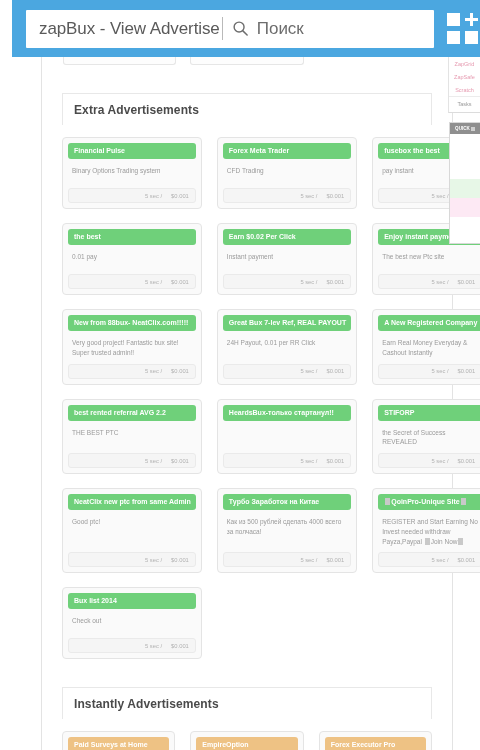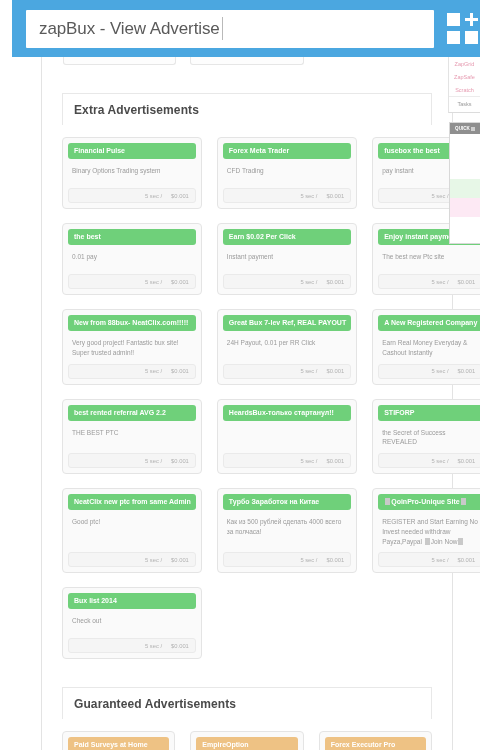--- a/index.html
+++ b/index.html
@@ -203,20 +203,27 @@
   .quick-row.pink  { background: #fde9f4; }
   .quick-row.tall  { height: 26px; }
 </style>
 </head>
 <body>
 
 <div class="chrome">
   <div class="omnibox">
     <div class="omnibox-title">zapBux - View Advertise</div>
     <div class="caret"></div>
+    <div class="search-zone">
+      <svg class="search-glyph" viewBox="0 0 24 24">
+        <circle cx="10" cy="10" r="7" fill="none" stroke="#6d6d6d" stroke-width="2"></circle>
+        <line x1="15" y1="15" x2="22" y2="22" stroke="#6d6d6d" stroke-width="2"></line>
+      </svg>
+      <span class="search-label">Поиск</span>
+    </div>
   </div>
   <div class="tabs-btn">
     <span></span>
     <span class="plus"></span>
     <span></span>
     <span></span>
   </div>
 </div>
 
 <div class="page">
@@ -354,21 +361,21 @@
           </div>
           <div class="ad-card">
             <div class="ad-title green">Bux list 2014</div>
             <div class="ad-desc">Check out</div>
             <div class="ad-foot">
               <span>5 sec /</span>
               <span>$0.001</span>
             </div>
           </div>
         </div>
-        <div class="section-head">Guaranteed Advertisements</div>
+        <div class="section-head">Instantly Advertisements</div>
         <div class="grid">
           <div class="ad-card guaranteed">
             <div class="ad-title orange">Paid Surveys at Home</div>
           </div>
           <div class="ad-card guaranteed">
             <div class="ad-title orange">EmpireOption</div>
           </div>
           <div class="ad-card guaranteed">
             <div class="ad-title orange">Forex Executor Pro</div>
           </div>

